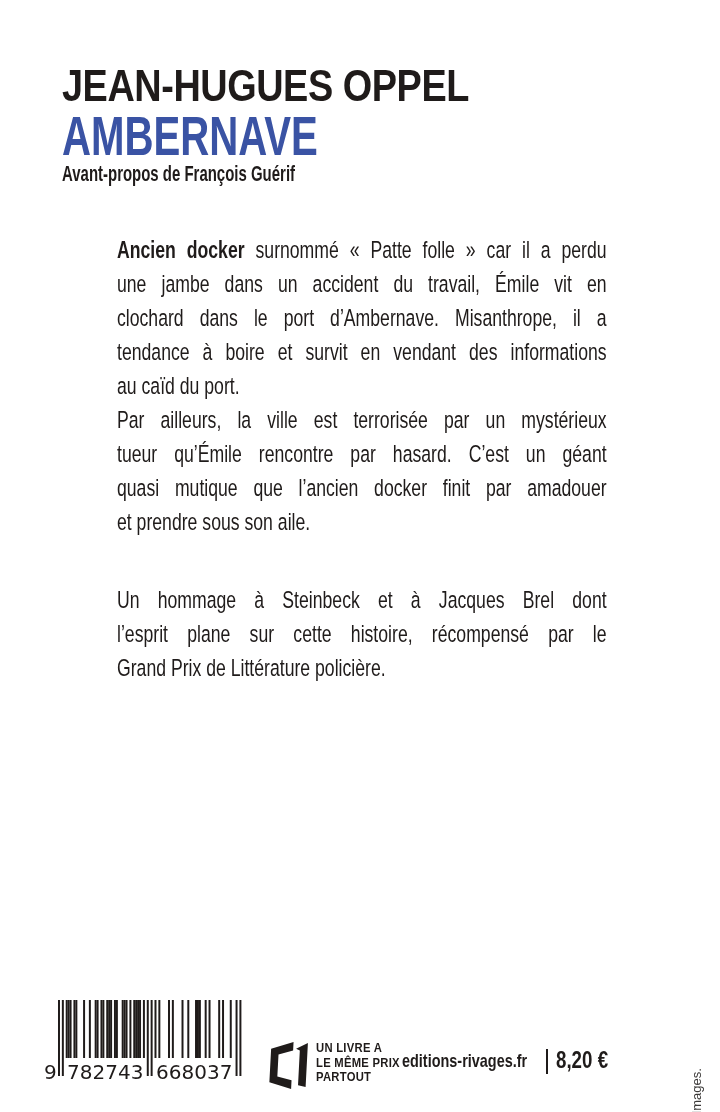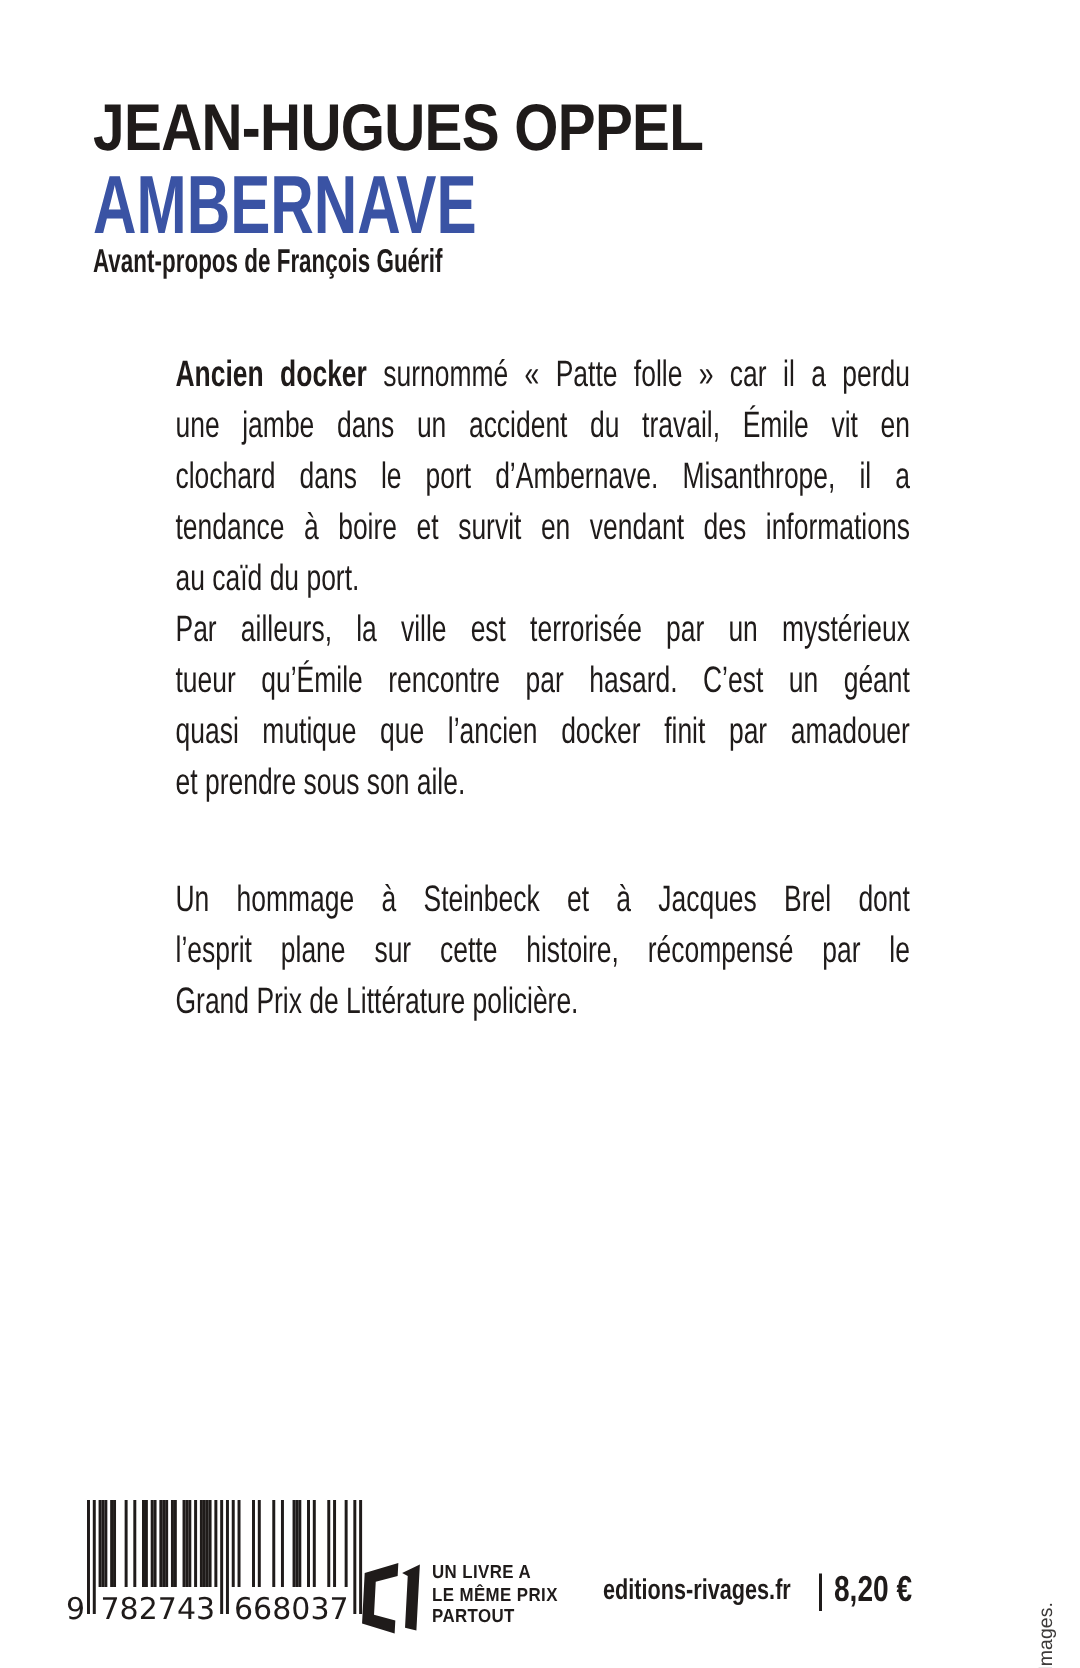--- a/index.html
+++ b/index.html
@@ -41,21 +41,21 @@
   #barcode svg{position:absolute;left:14px;top:0;}
   #barcode .bcdigit{
     position:absolute;top:60px;font-size:20px;line-height:24px;
     font-family:"DejaVu Sans",sans-serif;color:var(--ink,#1f1b1a);
     background:#fff;
   }
   #bc-first{left:0;}
   #bc-g1{left:23px;width:76px;display:flex;justify-content:space-between;}
   #bc-g2{left:112px;width:76px;display:flex;justify-content:space-between;}
   
-  #pricelogo{left:236px;top:1036px;width:140px;height:56px;}
+  #pricelogo{left:264px;top:1036px;width:140px;height:56px;}
   #pricelogo svg{position:absolute;left:0;top:2px;}
   #pricelogo .logotext{
     position:absolute;left:52px;top:5px;font-size:12.5px;line-height:14.5px;
     font-weight:bold;letter-spacing:.3px;transform:scaleX(.9);
     transform-origin:left top;white-space:nowrap;color:var(--ink,#1f1b1a);
   }
   
   #website{
     left:402px;top:1050px;font-size:19px;font-weight:bold;line-height:1.2;
     transform:scaleX(.76);transform-origin:left top;white-space:nowrap;

